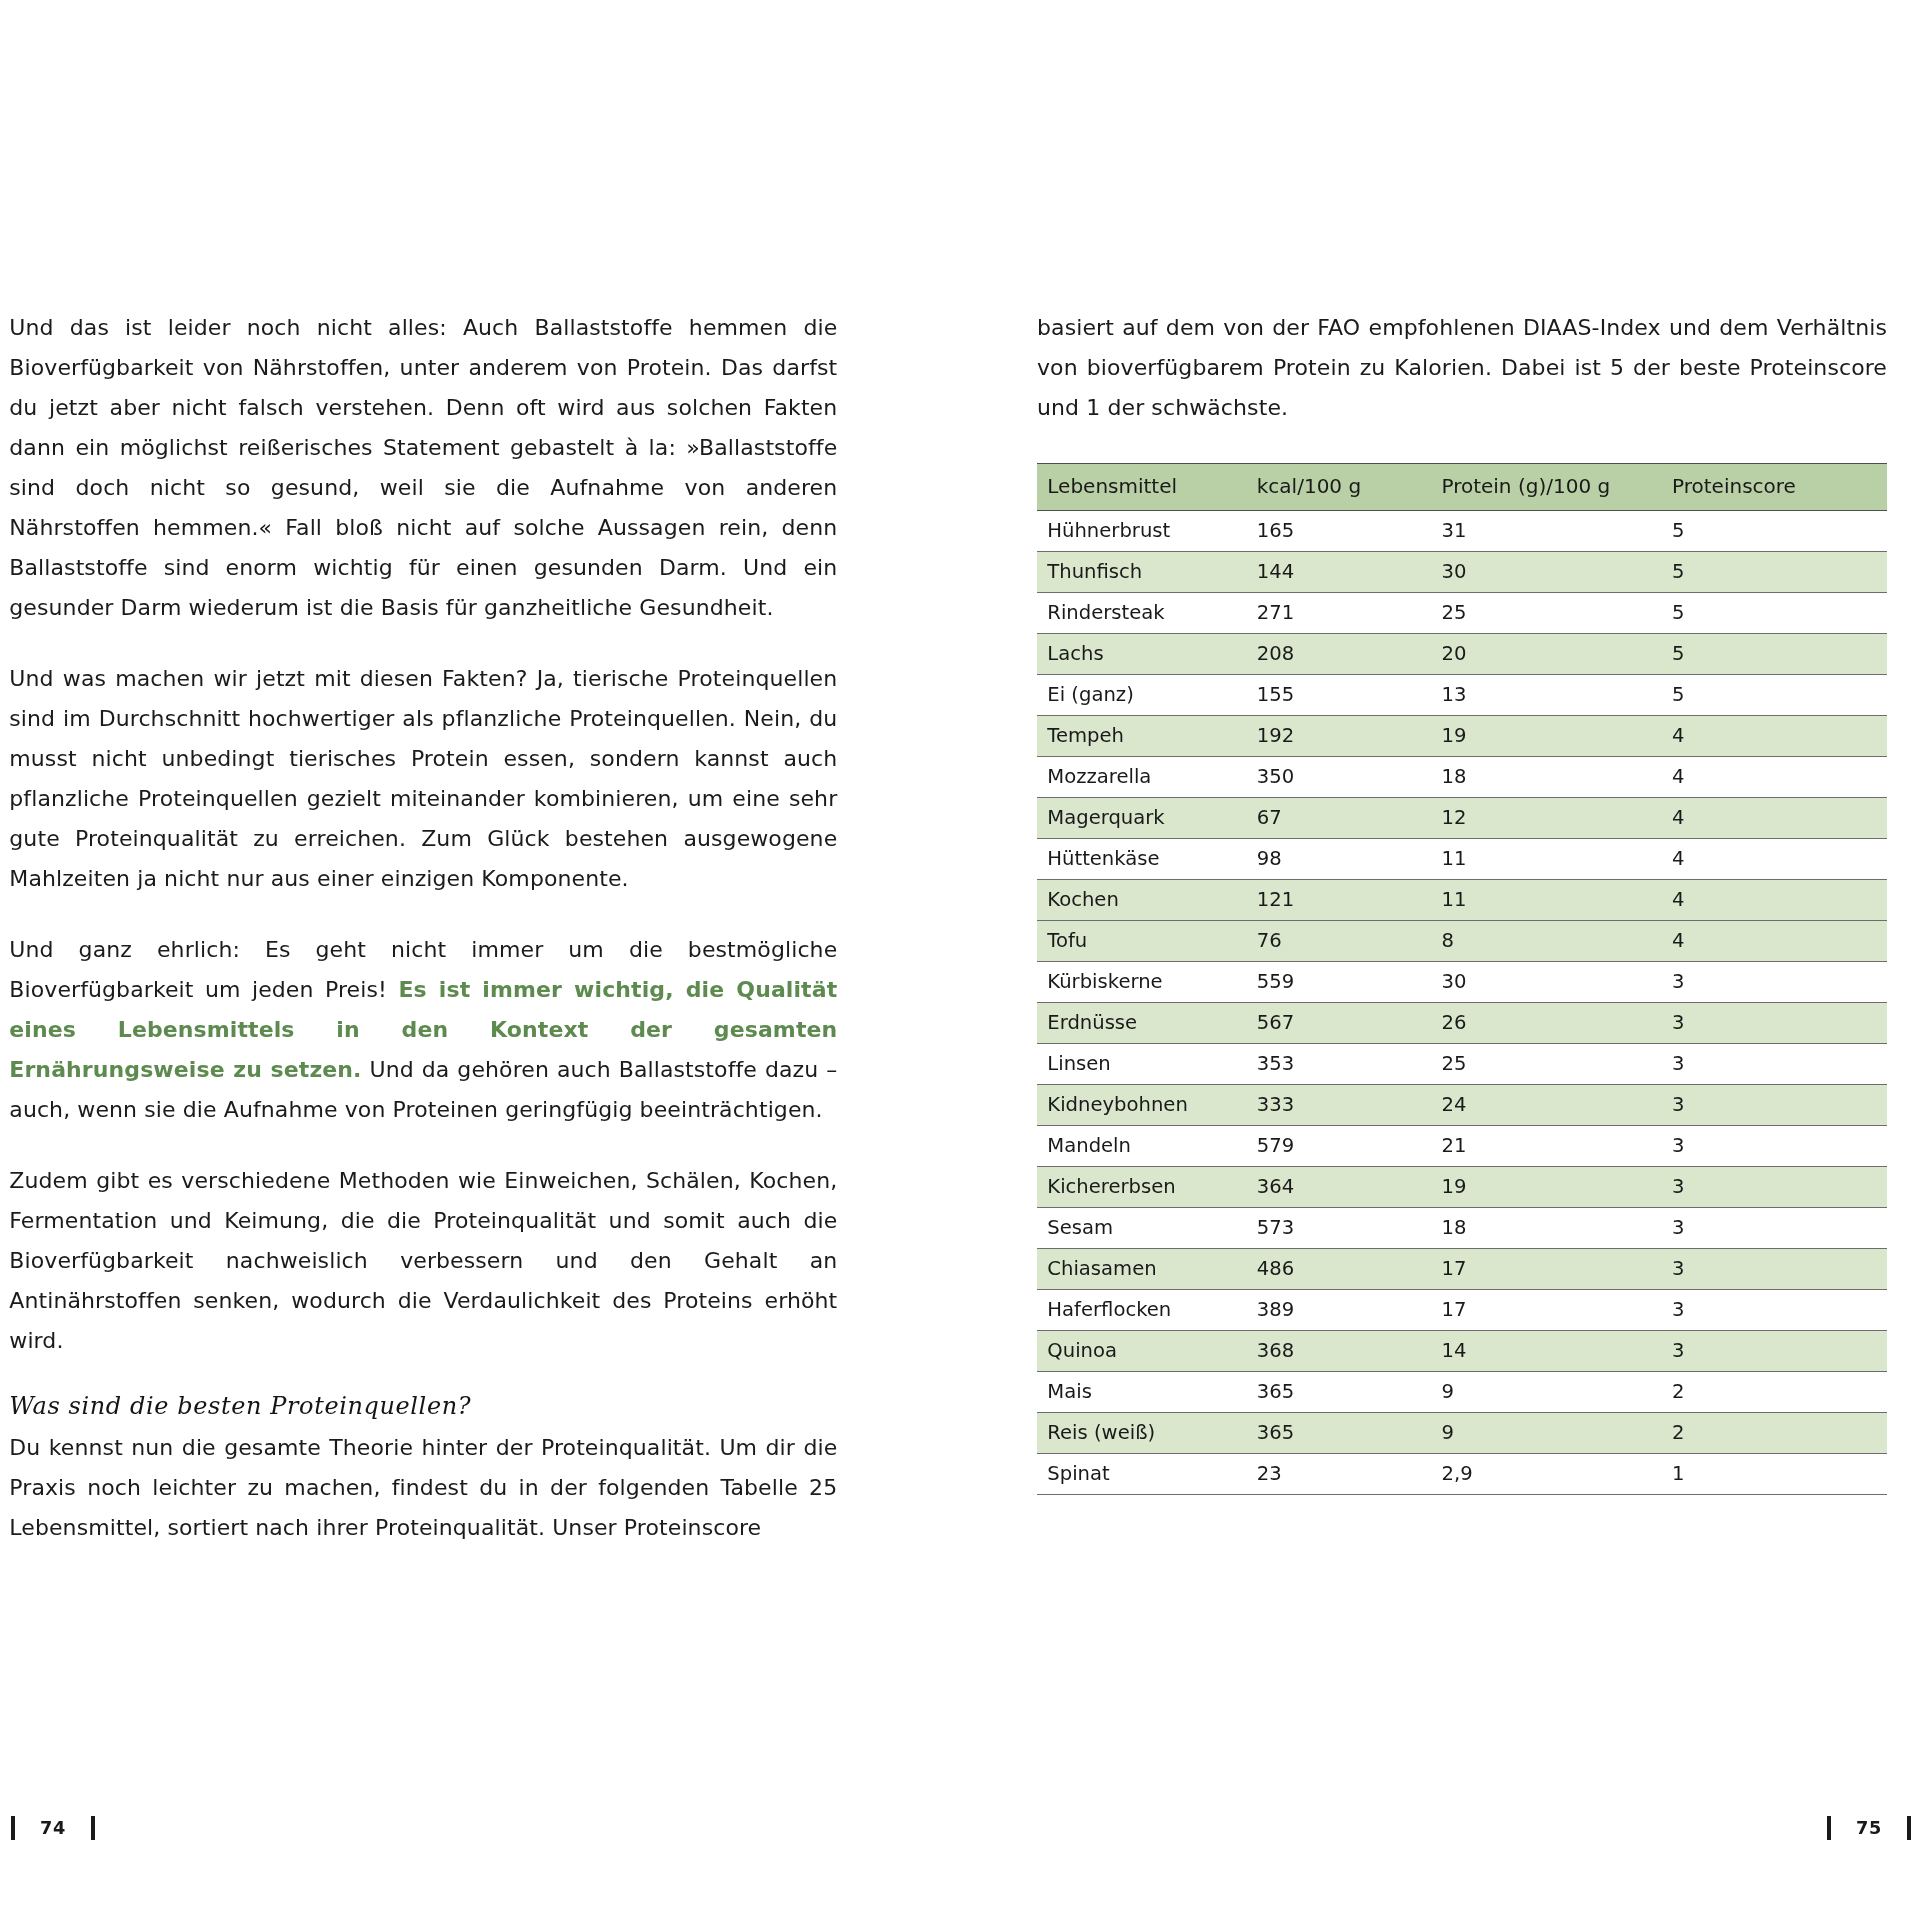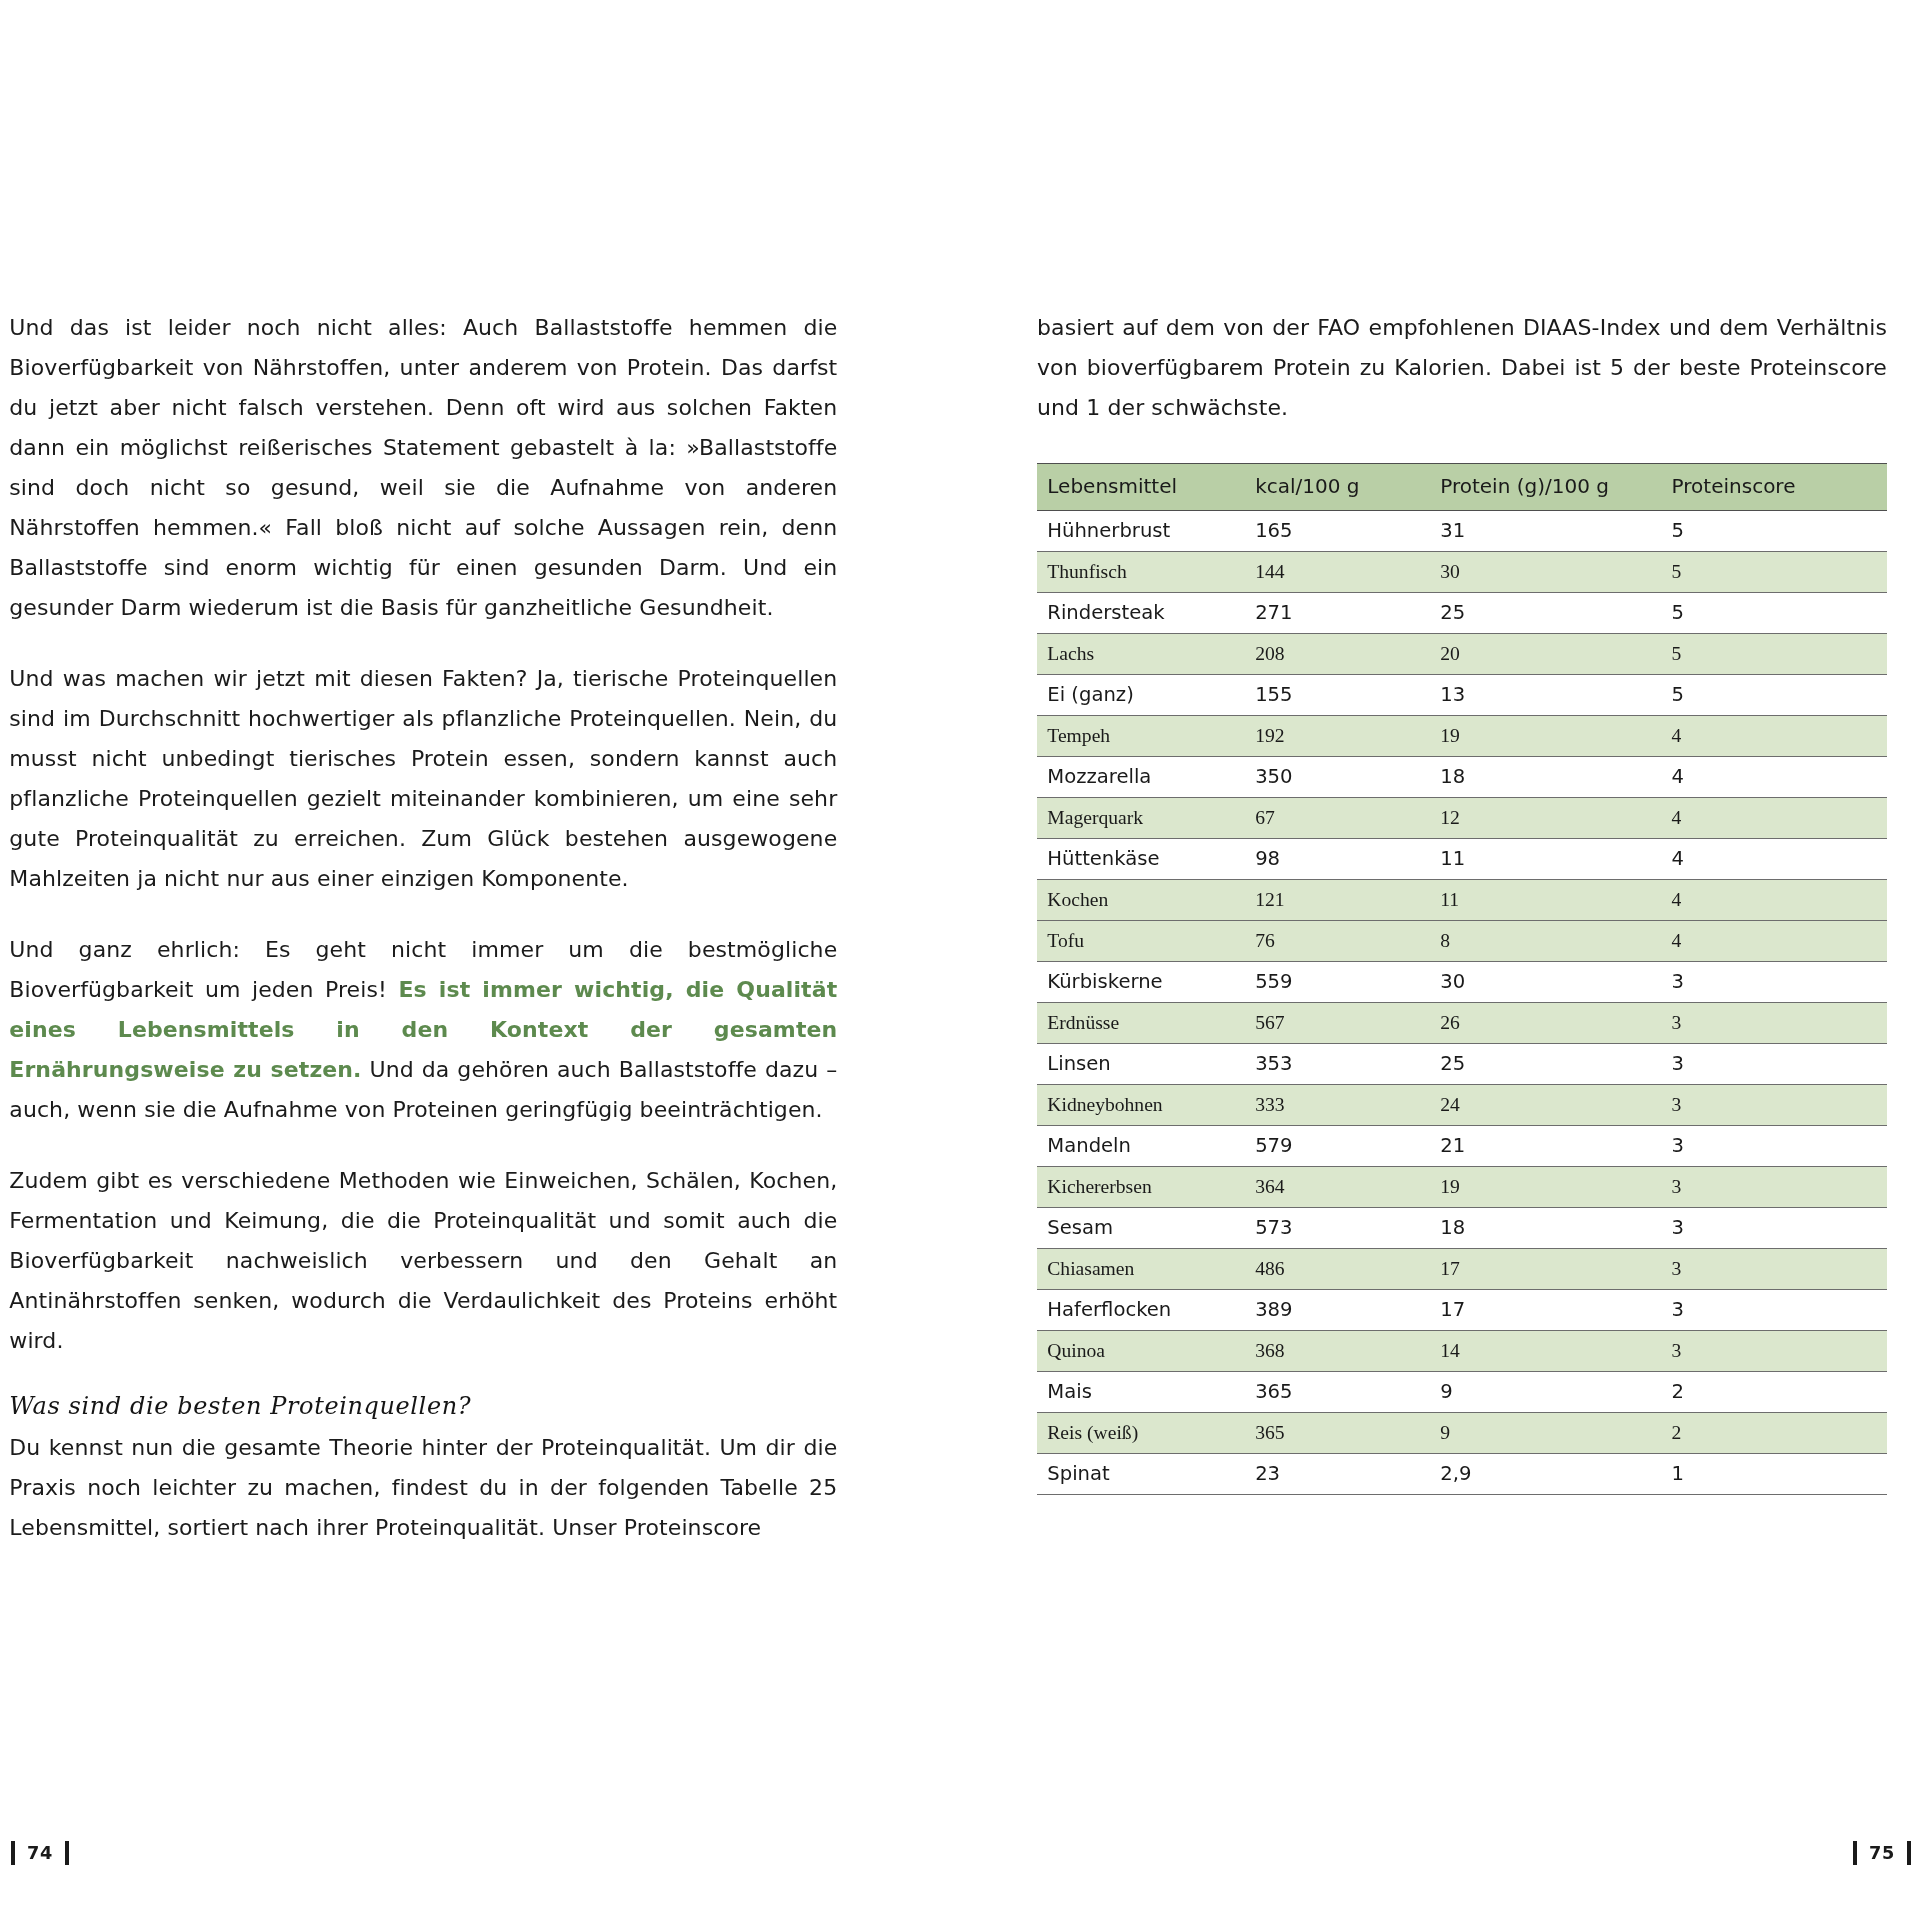--- a/index.html
+++ b/index.html
@@ -65,28 +65,28 @@
     font-size: 24px;
     font-weight: normal;
     margin: 0 0 7.5px 0;
     letter-spacing: 0.6px;
     color: #151515;
   }
 
   
   .folio {
     position: absolute;
-    bottom: 59px;
+    bottom: 84px;
     font-size: 17.7px;
     font-weight: bold;
     letter-spacing: 0.9px;
     color: #1a1a1a;
     display: flex;
     align-items: center;
-    gap: 12px;
+    gap: 25px;
   }
   .folio-left { left: 11.2px; }
   .folio-right { right: 13px; }
   .rule {
     display: inline-block;
     width: 3.7px;
     height: 24px;
     background: #1a1a1a;
   }
 
@@ -110,21 +110,20 @@
     background: #b9cfa6;
     font-weight: normal;
     font-size: 20px;
     border-top: 0.9px solid #4e4e4e;
     border-bottom: 0.9px solid #4e4e4e;
     padding-top: 9.3px;
     padding-bottom: 9.3px;
   }
   table.protein-table tbody tr.shaded td {
     background: #dbe7cd;
-    font-family: Liberation Serif, serif;
   }
   table.protein-table td.c0, table.protein-table th.c0 { width: 201px; }
   table.protein-table td.c1, table.protein-table th.c1 { width: 183px; }
   table.protein-table td.c2, table.protein-table th.c2 { width: 242px; }
   table.protein-table td.c3, table.protein-table th.c3 { width: 224px; }
   table.protein-table tbody tr.tall td { line-height: 34px; }
   .two-line { display: block; }
 </style>
 </head>
 <body>

